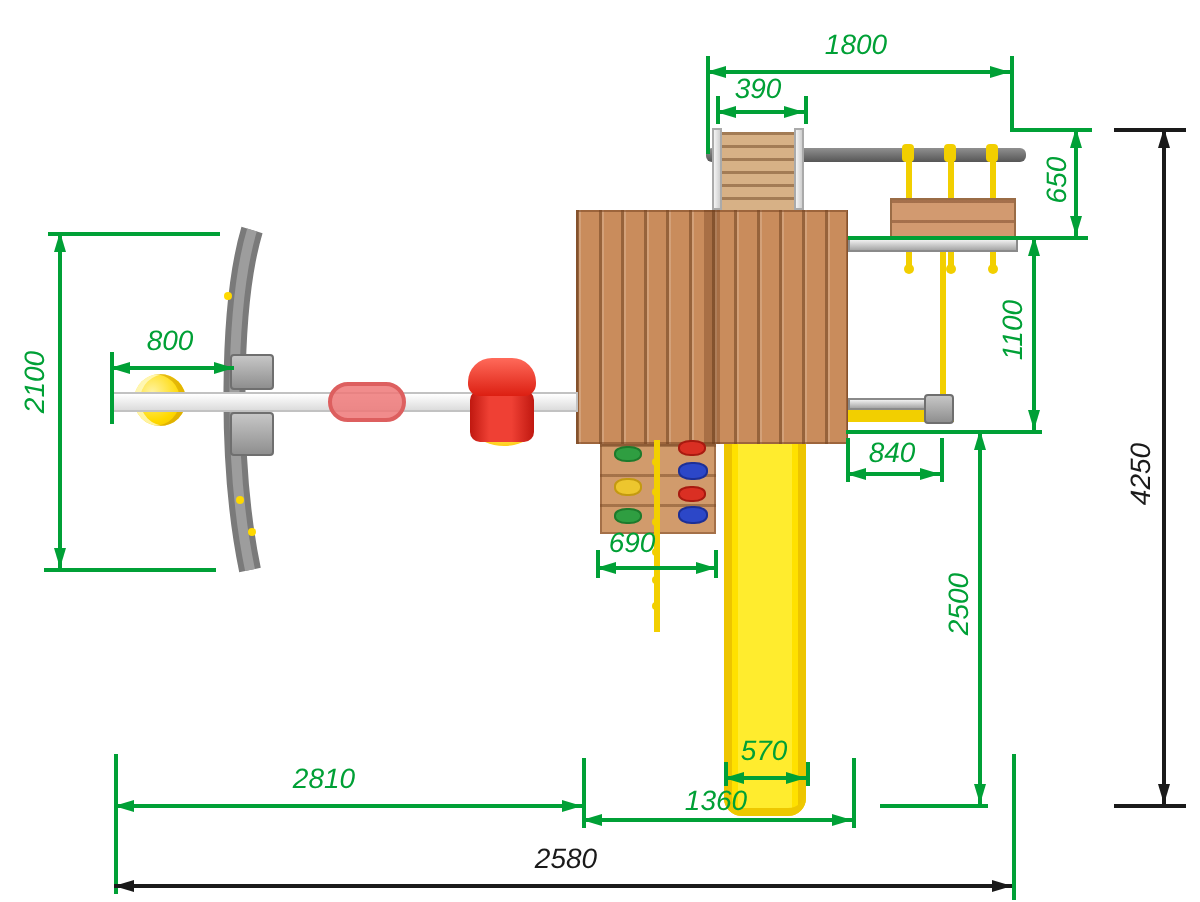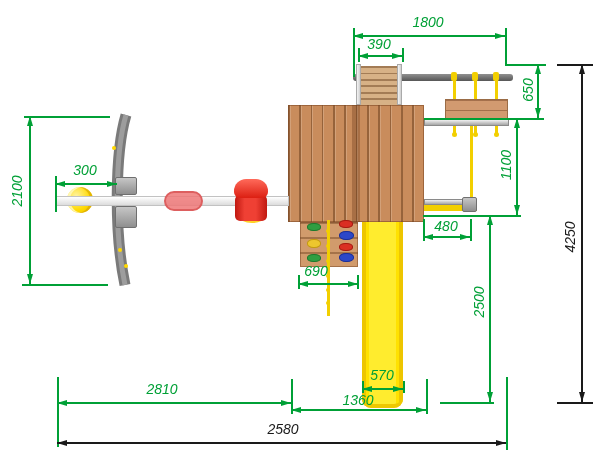--- a/index.html
+++ b/index.html
@@ -133,21 +133,21 @@
     <div class="ln" style="left:24px;top:116px;width:86px;height:1.5px;"></div>
     <div class="ln" style="left:22px;top:284px;width:86px;height:1.5px;"></div>
     <span class="dlab v" style="left:-8px;top:183px;width:50px;height:16px;">2100</span>
   </div>
 
   <div class="dim cg">
     <div class="ln" style="left:55px;top:183px;width:62px;height:1.5px;"></div>
     <i class="ar ar-l" style="left:55px;top:181px;"></i>
     <i class="ar ar-r" style="left:107px;top:181px;"></i>
     <div class="ln" style="left:55px;top:176px;width:1.5px;height:36px;"></div>
-    <span class="dlab" style="left:60px;top:162px;width:50px;">300</span>
+    <span class="dlab" style="left:60px;top:162px;width:50px;">800</span>
   </div>
 
   <div class="dim cg">
     <div class="ln" style="left:353px;top:35px;width:152px;height:1.5px;"></div>
     <i class="ar ar-l" style="left:353px;top:33px;"></i>
     <i class="ar ar-r" style="left:495px;top:33px;"></i>
     <div class="ln" style="left:353px;top:28px;width:1.5px;height:49px;"></div>
     <div class="ln" style="left:505px;top:28px;width:1.5px;height:37px;"></div>
     <span class="dlab" style="left:403px;top:14px;width:50px;">1800</span>
   </div>
@@ -175,21 +175,21 @@
     <i class="ar ar-d" style="left:514px;top:205px;"></i>
     <span class="dlab v" style="left:481px;top:157px;width:50px;height:16px;">1100</span>
   </div>
 
   <div class="dim cg">
     <div class="ln" style="left:423px;top:236px;width:47px;height:1.5px;"></div>
     <i class="ar ar-l" style="left:423px;top:234px;"></i>
     <i class="ar ar-r" style="left:460px;top:234px;"></i>
     <div class="ln" style="left:423px;top:219px;width:1.5px;height:22px;"></div>
     <div class="ln" style="left:470px;top:219px;width:1.5px;height:22px;"></div>
-    <span class="dlab" style="left:421px;top:218px;width:50px;">480</span>
+    <span class="dlab" style="left:421px;top:218px;width:50px;">840</span>
   </div>
 
   <div class="dim cg">
     <div class="ln" style="left:489px;top:215px;width:1.5px;height:187px;"></div>
     <i class="ar ar-u" style="left:487px;top:215px;"></i>
     <i class="ar ar-d" style="left:487px;top:392px;"></i>
     <div class="ln" style="left:440px;top:402px;width:54px;height:1.5px;"></div>
     <span class="dlab v" style="left:454px;top:294px;width:50px;height:16px;">2500</span>
   </div>
 

